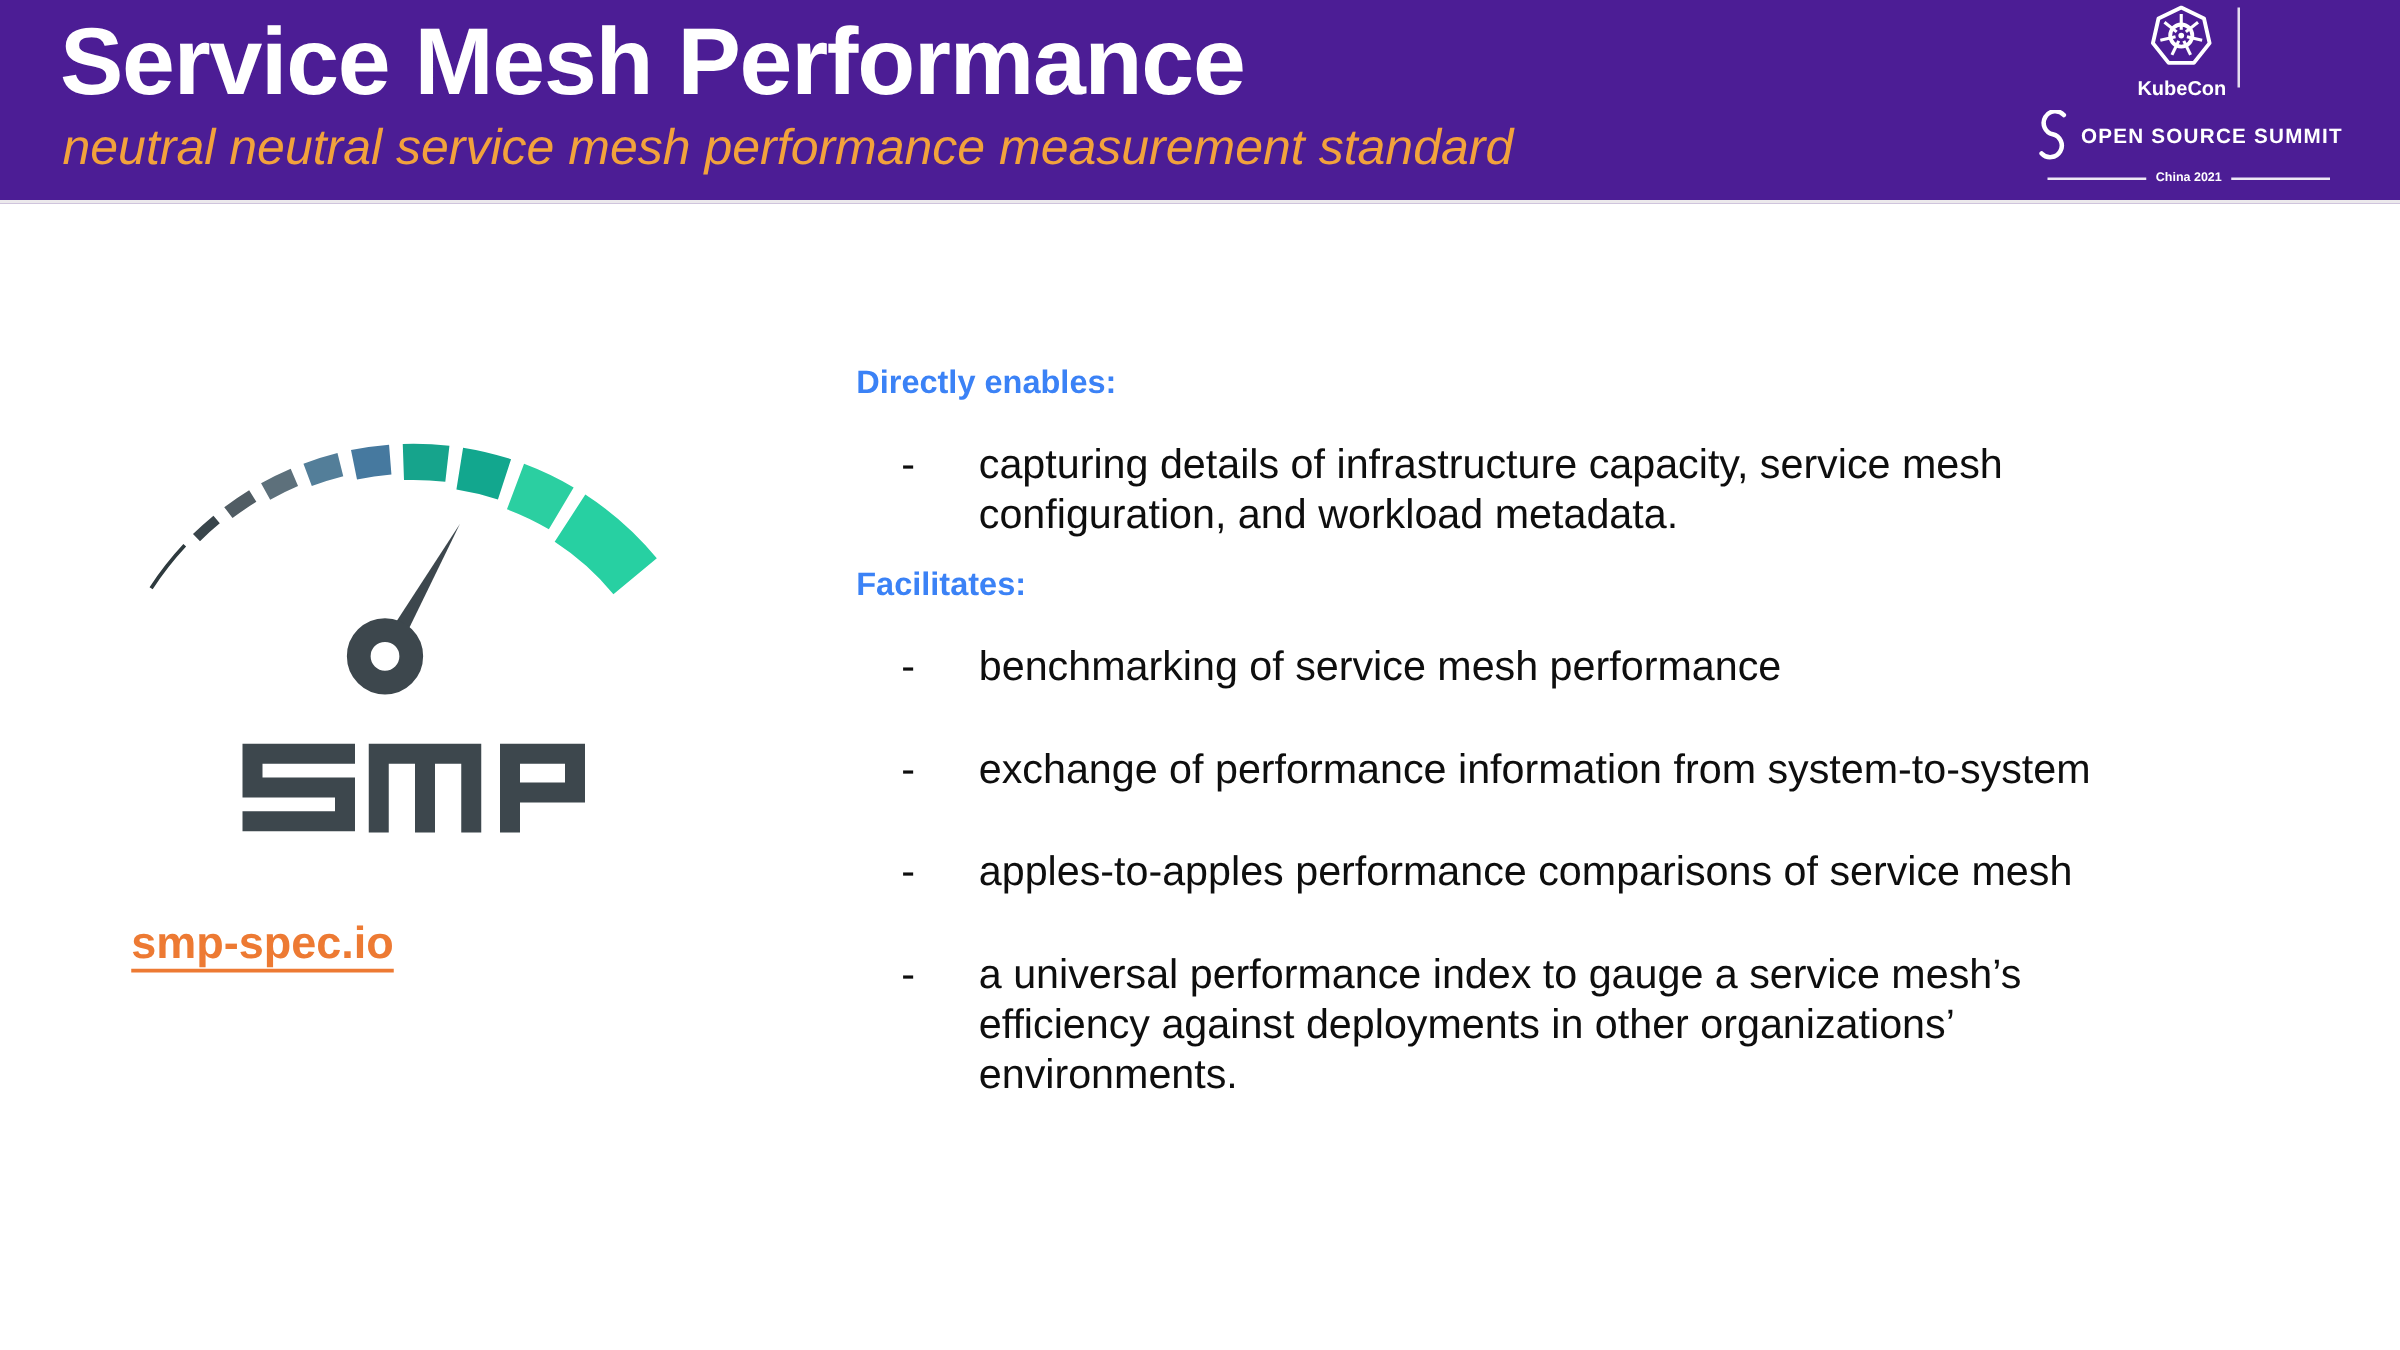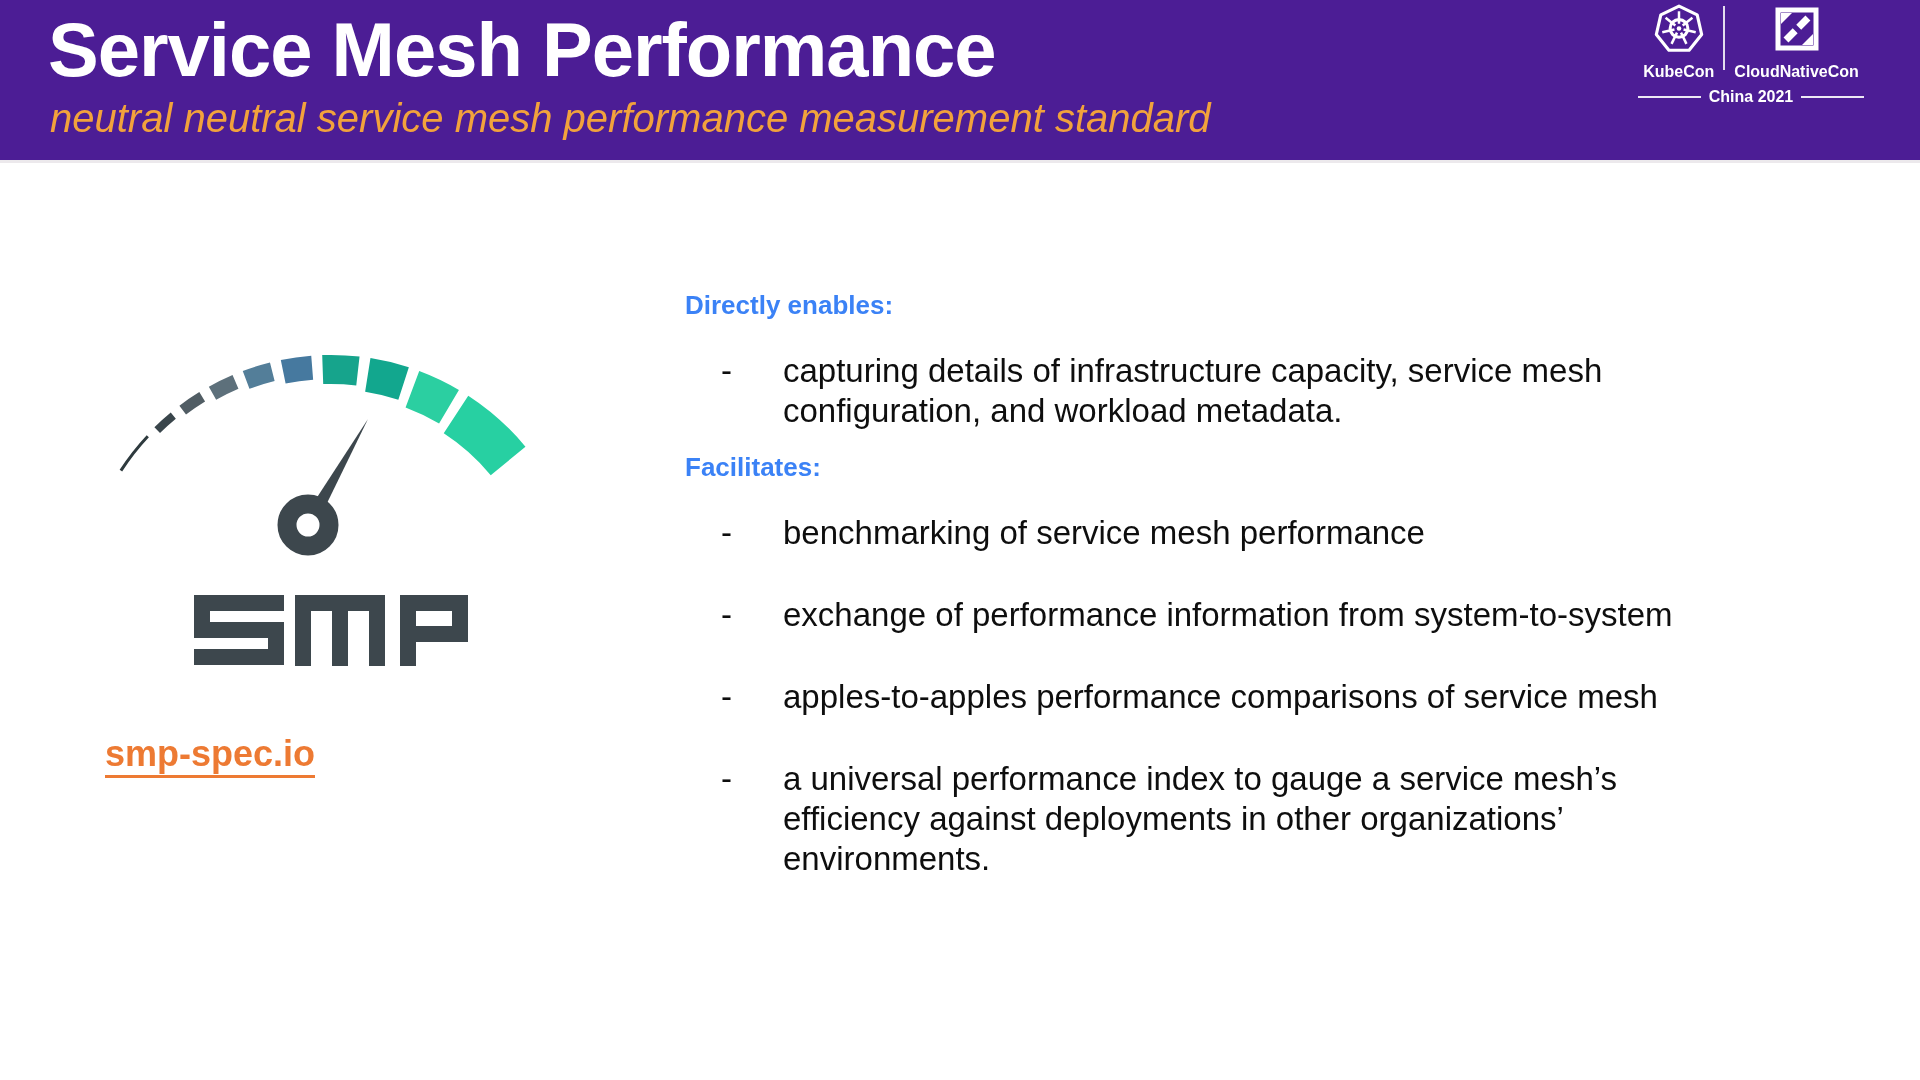--- a/index.html
+++ b/index.html
@@ -28,21 +28,21 @@
     display:flex;flex-direction:column;align-items:center;color:#fff;
   }
   .badge-row1{display:flex;align-items:flex-start;justify-content:center;gap:9px;}
   .badge-col{display:flex;flex-direction:column;align-items:center;}
   .badge-col .badge-label{margin-top:7px;font-size:16px;font-weight:bold;white-space:nowrap;}
   .badge-divider{width:2px;height:64px;background:rgba(255,255,255,.85);margin-top:2px;}
   .badge-row2{display:flex;align-items:center;justify-content:center;gap:7px;margin-top:7px;}
   .badge-row2 .badge-label{font-size:16.5px;font-weight:bold;letter-spacing:1px;white-space:nowrap;}
   .badge-row3{display:flex;align-items:center;justify-content:center;gap:8px;margin-top:7px;width:100%;}
   .badge-rule{height:2px;background:rgba(255,255,255,.9);flex:1;}
-  .badge-row3 .badge-label{font-size:16px;font-weight:bold;white-space:nowrap;}
+  .badge-row3 .badge-label{font-size:10px;font-weight:bold;white-space:nowrap;}
   
   .smp-logo-svg{position:absolute;left:105px;top:285px;width:440px;height:405px;}
   .smp-link-wrap{position:absolute;left:105px;top:733px;width:440px;}
   .smp-link{
     font-size:36px;font-weight:bold;color:#ED7A33;text-decoration:none;
     border-bottom:3px solid #ED7A33;padding-bottom:1px;
   }
   
   .content{position:absolute;left:685px;top:283px;width:1180px;color:#0e0e0e;}
   .section + .section{margin-top:14px;}
@@ -77,31 +77,28 @@
                 <line x1="19.612874334217324" y1="24.501562974870225" x2="7.913872558796847" y2="27.172397574524155"></line>
                 <line x1="22.04782644484454" y1="27.55450593914372" x2="16.842030297763312" y2="38.3665217768603"></line>
                 <line x1="25.95288117020036" y1="27.554165158830713" x2="31.16056429073465" y2="38.36527224904595"></line>
                 <line x1="28.387300404677823" y1="24.50079726174377" x2="40.08676815048534" y2="27.169589959727155"></line>
                 <line x1="27.517821899385385" y1="20.693769595310357" x2="36.89868029774641" y2="13.210488516137971"></line>
               </g>
           </svg>
           <div class="badge-label">KubeCon</div>
         </div>
         <div class="badge-divider"></div>
-        <div class="badge-col">
-          <svg width="48" height="52" viewBox="0 0 48 52">
-            <rect x="5" y="6" width="38" height="38" fill="none" stroke="#ffffff" stroke-width="5"></rect>
-            <polygon points="8,9 19,9 8,20" fill="#ffffff"></polygon>
-            <polygon points="40,41 29,41 40,30" fill="#ffffff"></polygon>
-            <line x1="13" y1="36" x2="35" y2="14" stroke="#ffffff" stroke-width="7" stroke-dasharray="13 5"></line>
-          </svg>
-          <div class="badge-label">CloudNativeCon</div>
-        </div>
       </div>
 
+      <div class="badge-row2">
+        <svg width="30" height="42" viewBox="0 0 36 52">
+          <path d="M 28 5 A 11.5 11.5 0 1 0 17 24 A 11.5 11.5 0 1 1 6 43" fill="none" stroke="#ffffff" stroke-width="4.5" stroke-linecap="round"></path>
+        </svg>
+        <div class="badge-label">OPEN SOURCE SUMMIT</div>
+      </div>
 
       <div class="badge-row3">
         <span class="badge-rule"></span>
         <div class="badge-label">China 2021</div>
         <span class="badge-rule"></span>
       </div>
     </div>
   </header>
 
   <svg class="smp-logo-svg" viewBox="0 0 440 405">

